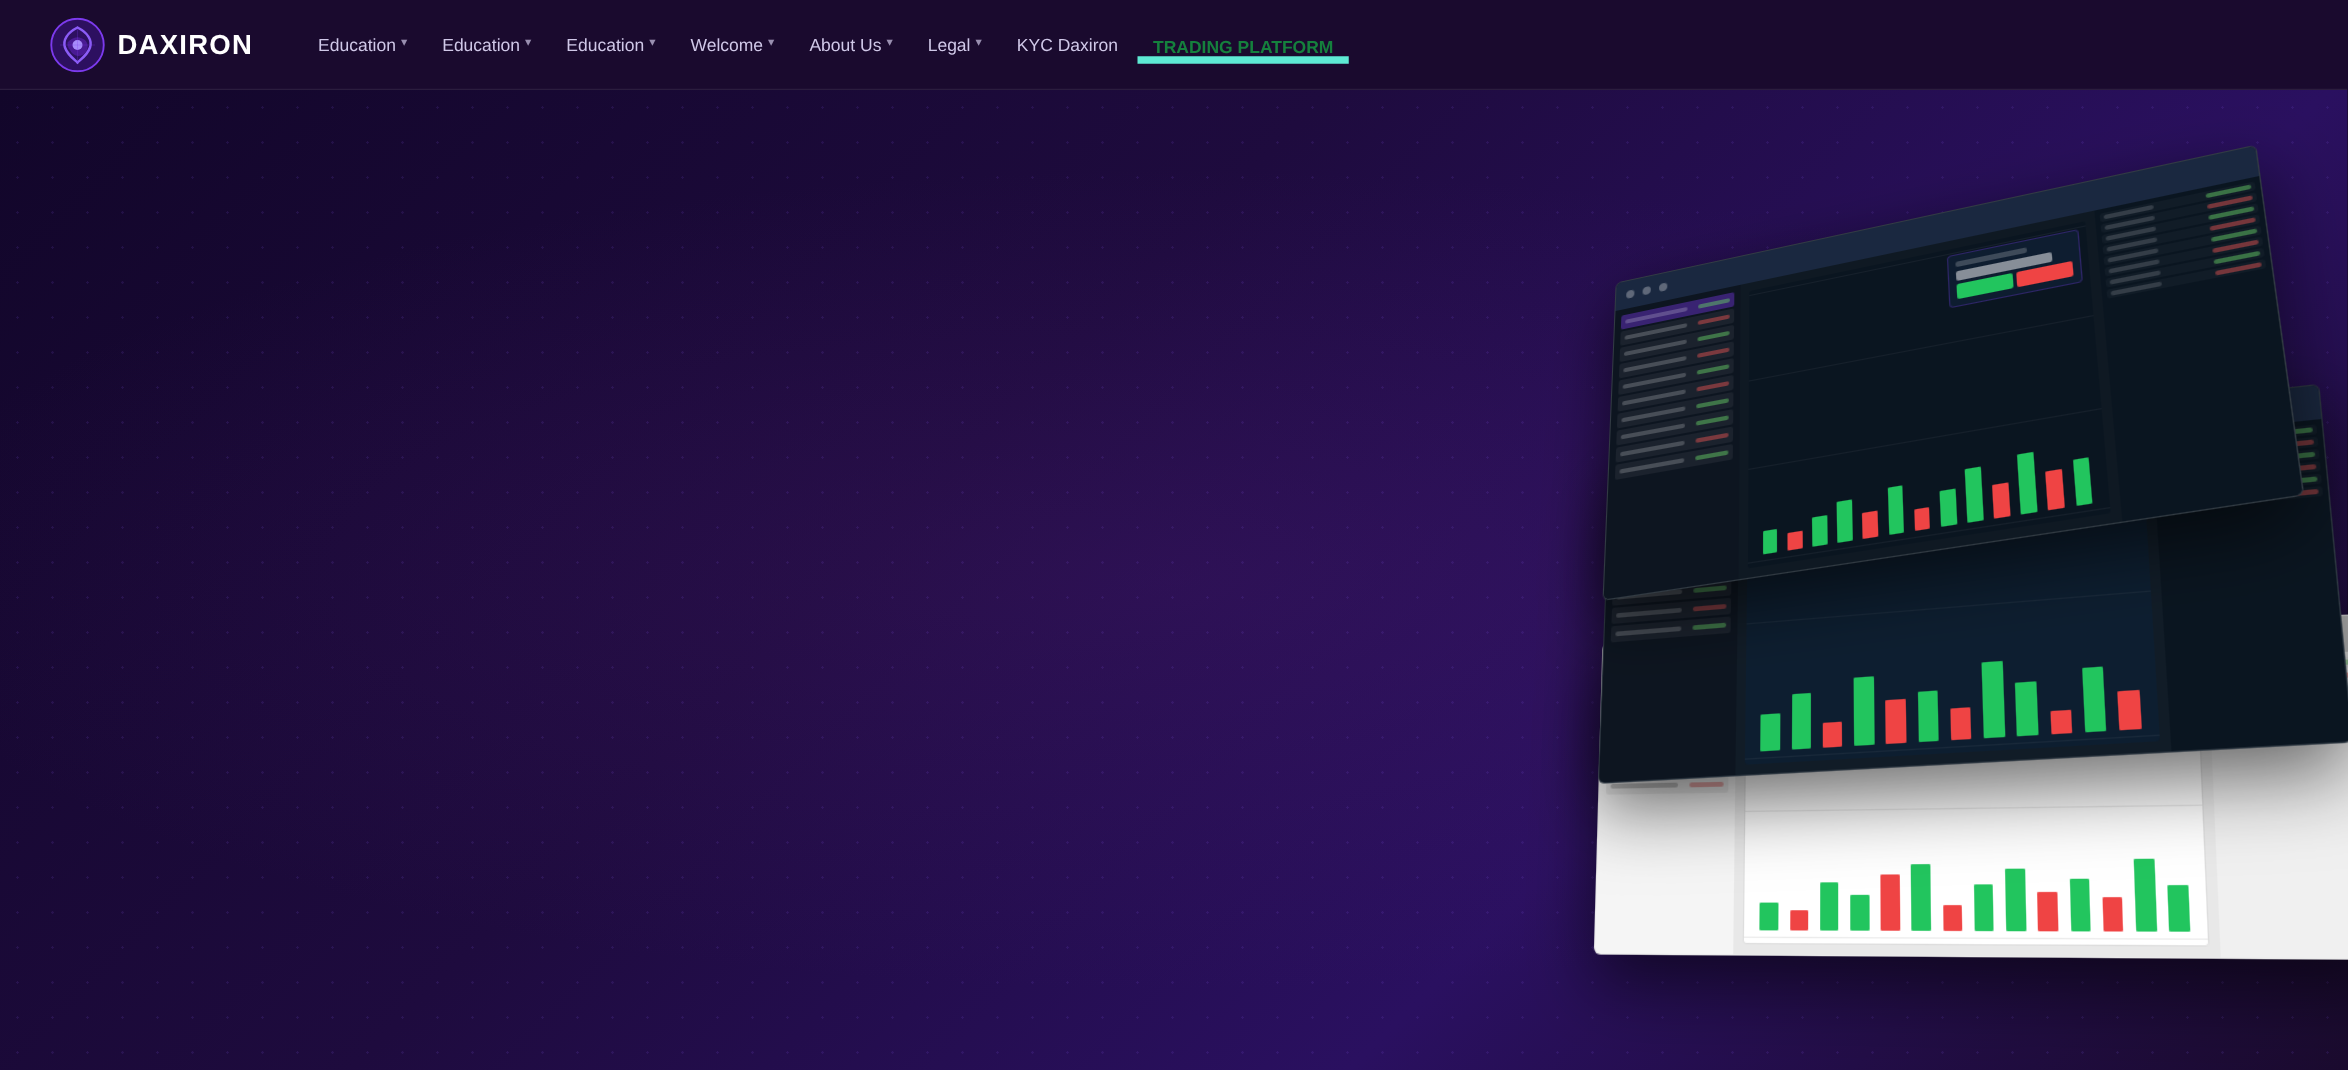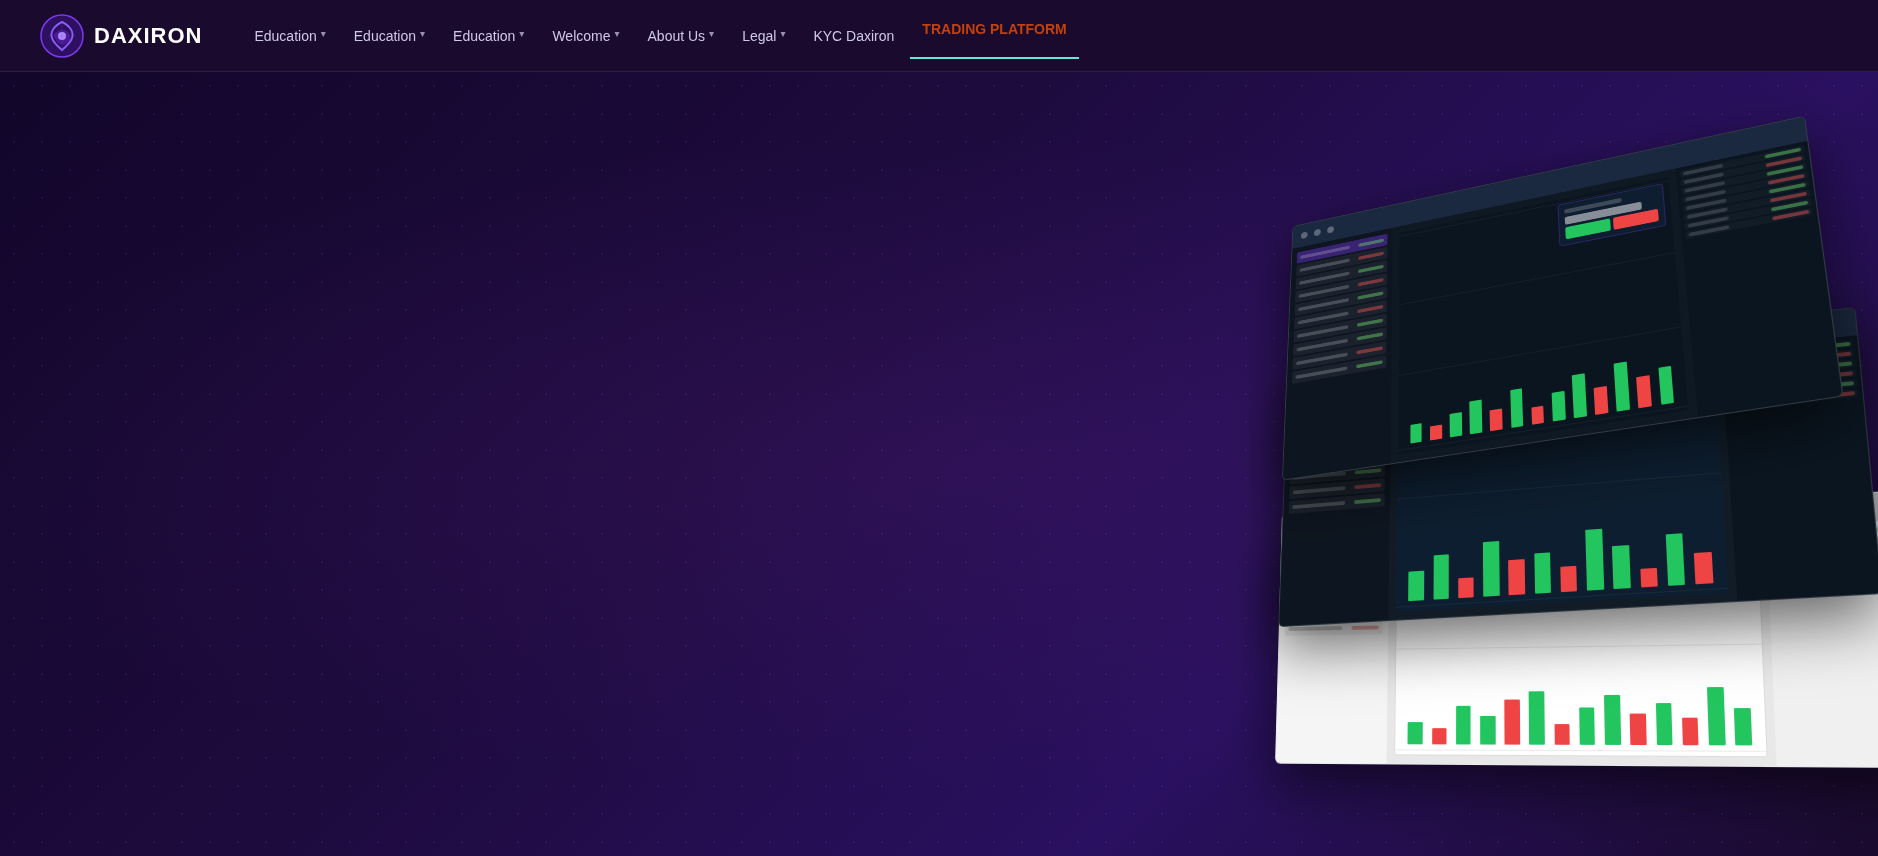--- a/index.html
+++ b/index.html
@@ -56,25 +56,25 @@
       cursor: pointer;
       white-space: nowrap;
       border-radius: 4px;
       transition: color 0.2s;
     }
     .nav-item .chevron {
       font-size: 10px;
       opacity: 0.7;
     }
     .nav-item.trading-platform {
-      color: #c2410c;
+      color: #15803d;
       font-weight: 600;
-      border-bottom: 2px solid #5eead4;
+      border-bottom: 6px solid #5eead4;
       border-radius: 0;
-      padding-bottom: 20px;
+      padding-bottom: 0;
     }
     .nav-right {
       display: flex;
       align-items: center;
       gap: 12px;
       flex-shrink: 0;
     }
     .btn-login {
       padding: 8px 28px;
       border: 1.5px solid #fff;

